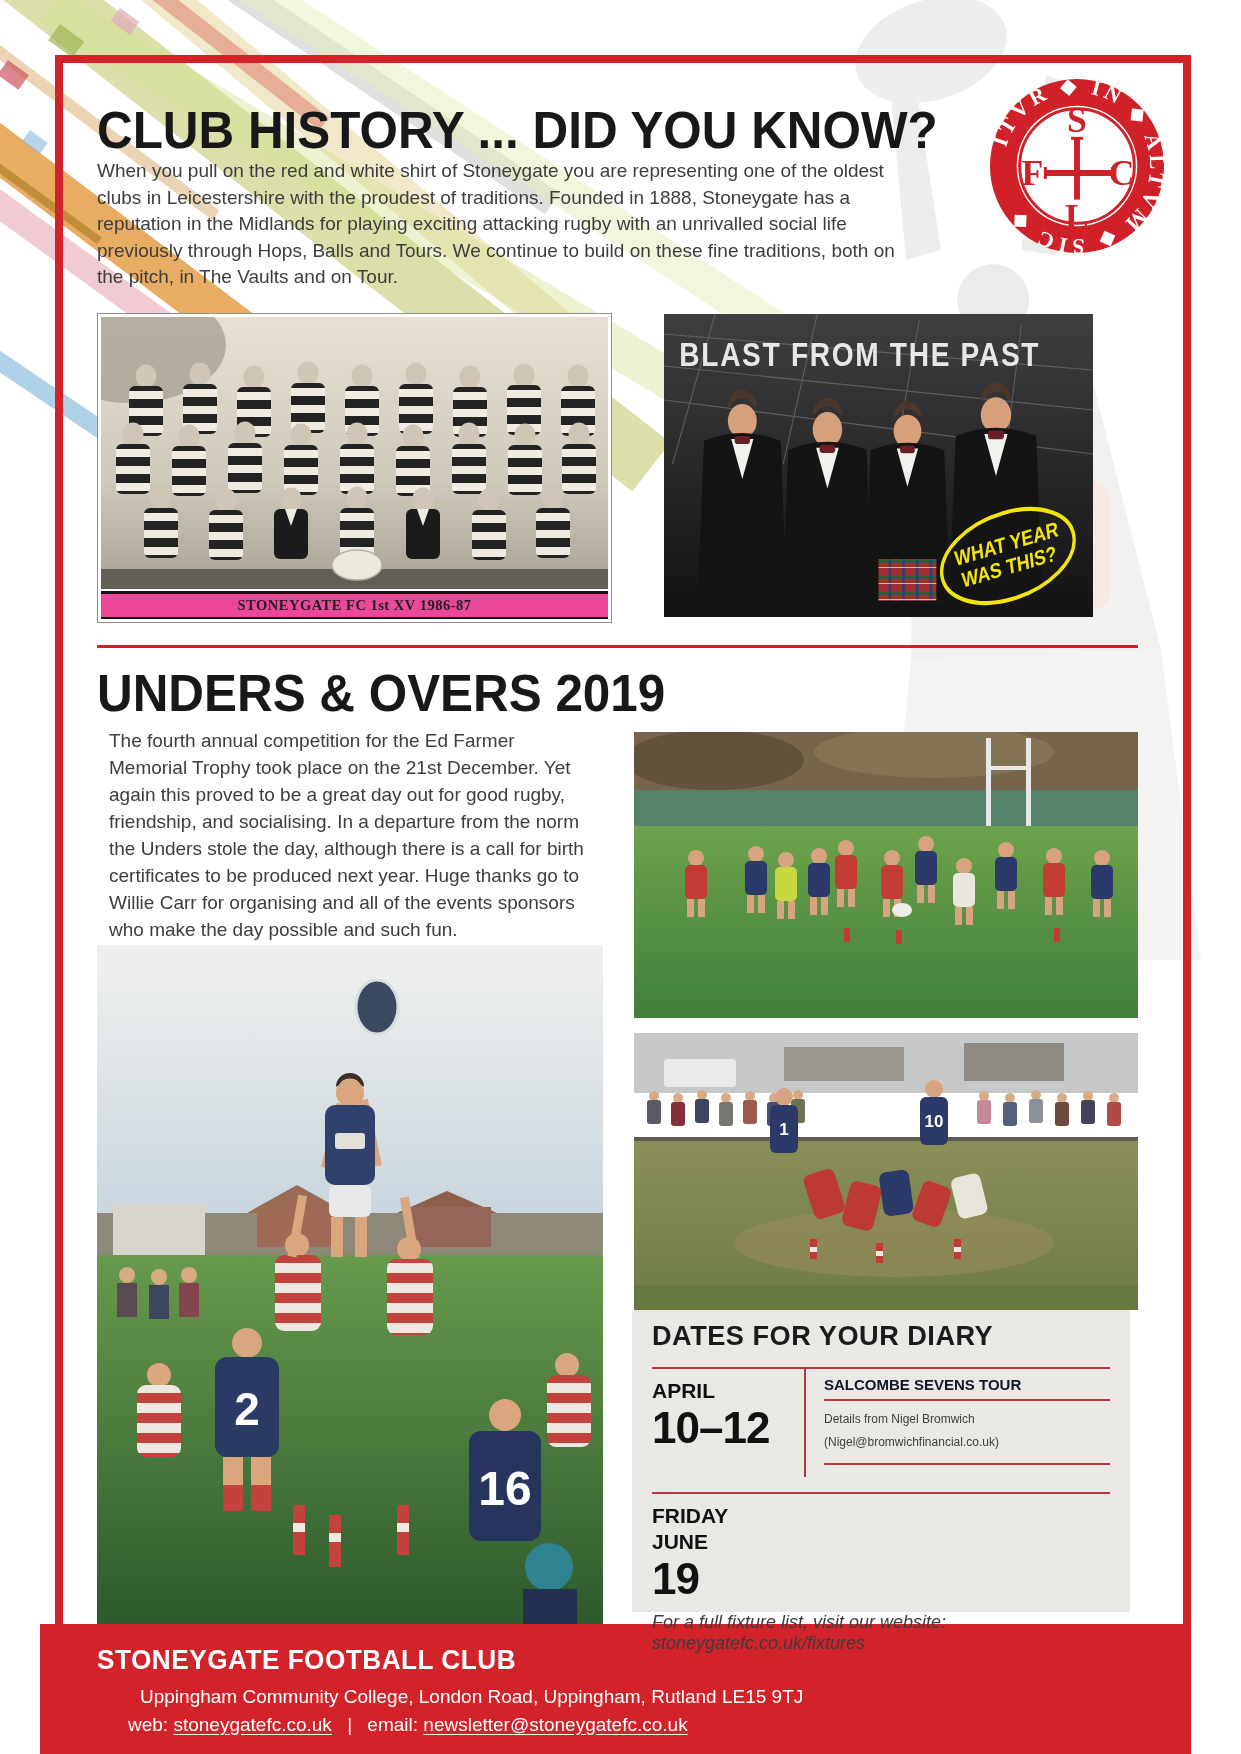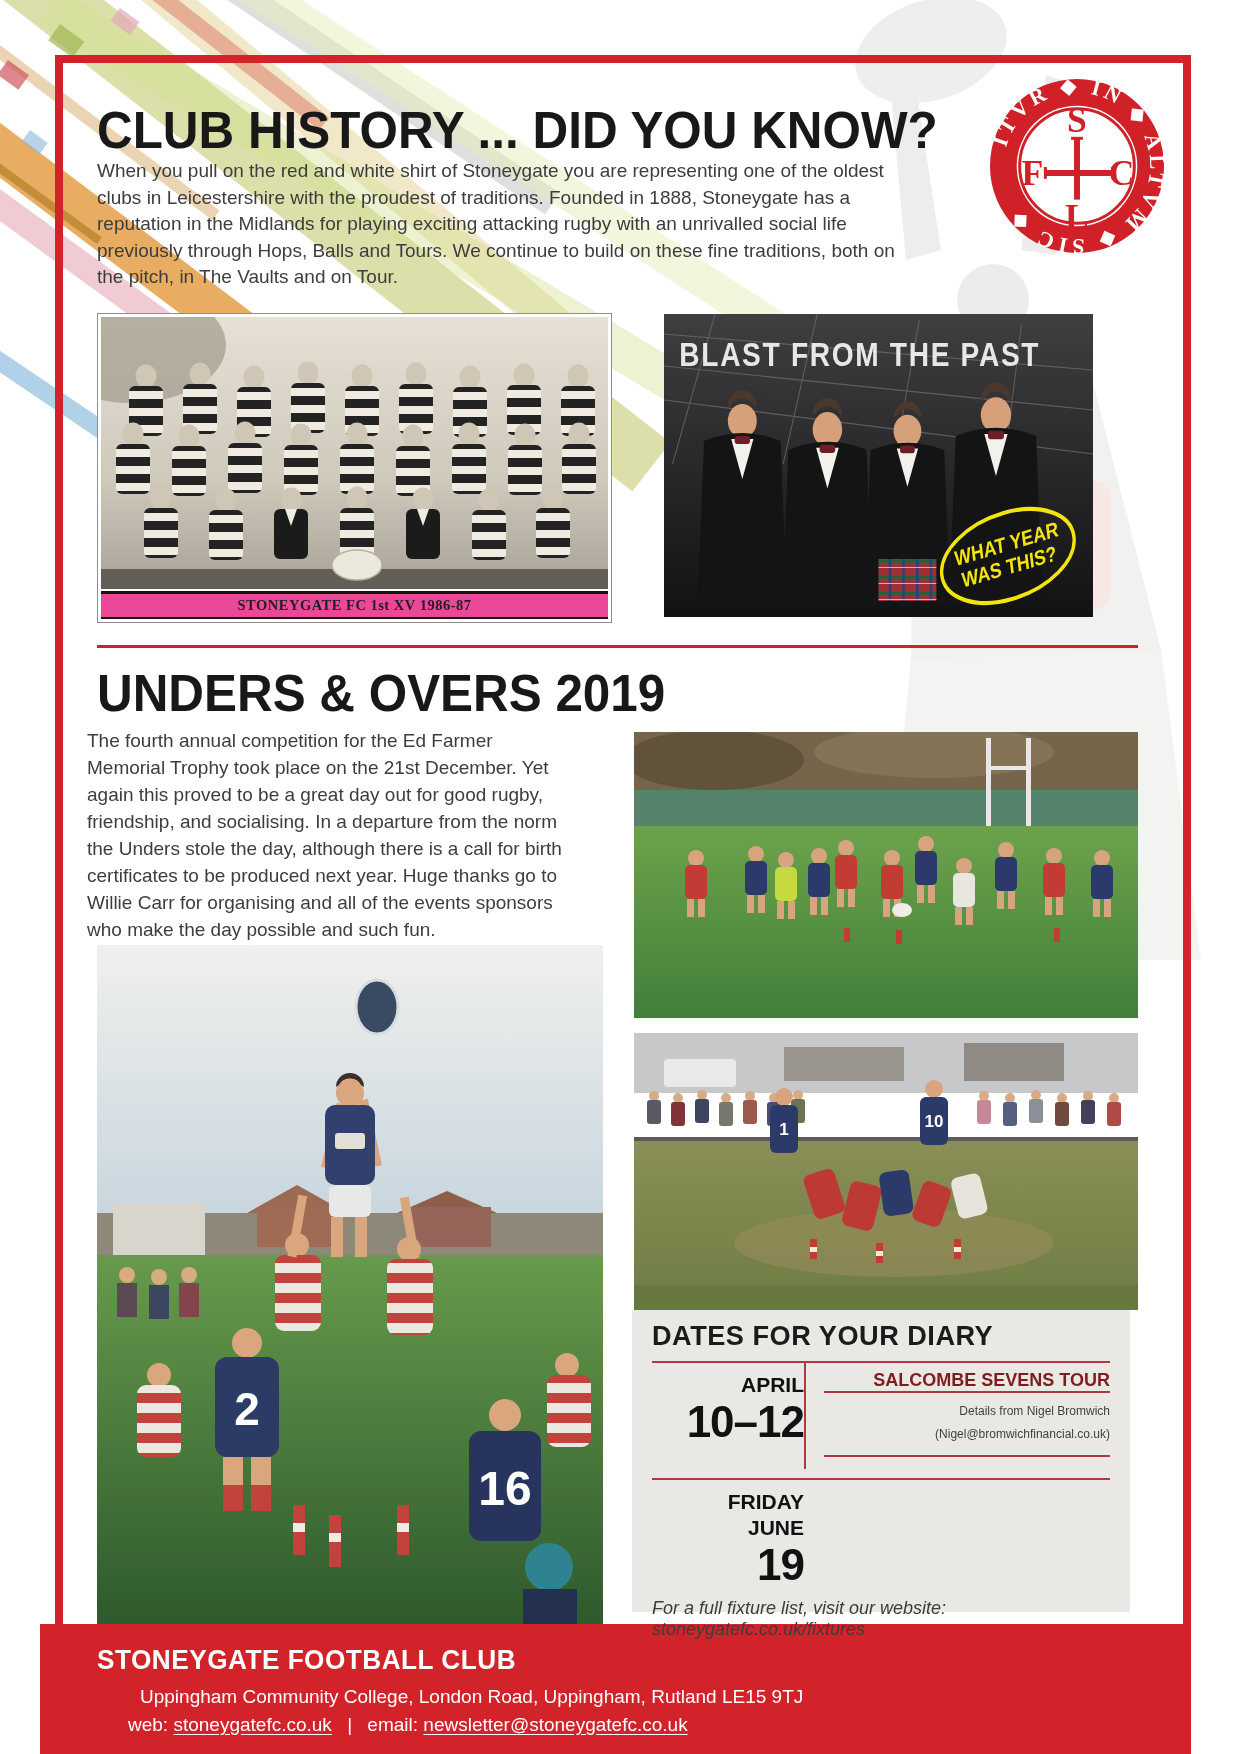--- a/index.html
+++ b/index.html
@@ -12,44 +12,44 @@
   
   .frame{position:absolute;left:55px;top:55px;width:1136px;height:1569px;
          box-sizing:border-box;border:8px solid #d2232a;border-bottom:none;z-index:4;pointer-events:none;}
   .footer-band{position:absolute;left:40px;top:1624px;width:1151px;height:130px;background:#d2232a;z-index:5;}
   .content{position:absolute;z-index:6;}
   .h1{left:97px;top:100px;width:1000px;font-size:52px;font-weight:900;color:#181818;
       letter-spacing:0px;transform:scaleX(.95);transform-origin:0 0;white-space:nowrap;z-index:8;}
   .h2{left:97px;top:663px;width:700px;font-size:52px;font-weight:900;color:#181818;
       transform:scaleX(.95);transform-origin:0 0;white-space:nowrap;}
   .intro{left:97px;top:158px;width:800px;font-size:19px;line-height:26.5px;color:#3d3d3d;}
-  .unders-body{left:87px;top:727px;width:500px;font-size:19px;line-height:27px;color:#3d3d3d;}
+  .unders-body{left:109px;top:727px;width:500px;font-size:19px;line-height:27px;color:#3d3d3d;}
   .logo{left:988px;top:77px;width:178px;height:178px;z-index:7;}
   .divider{left:97px;top:645px;width:1041px;height:3px;background:#c9242c;}
   .photo{box-sizing:border-box;}
   .team-photo{left:97px;top:313px;width:515px;background:#fff;border:1px solid #8f8f8f;padding:3px;}
   .team-photo svg{display:block;width:507px;height:272px;}
   .photo-caption{margin-top:2px;border-top:3px solid #141414;border-bottom:2px solid #141414;
       background:#ec4899;text-align:center;font-family:"Liberation Serif","DejaVu Serif",serif;
       font-weight:bold;font-size:14.5px;letter-spacing:.5px;color:#1f1f1f;padding:3px 0;}
   .blast-photo{left:664px;top:314px;width:429px;height:303px;}
   .photoA{left:634px;top:732px;width:504px;height:286px;}
   .photoB{left:634px;top:1033px;width:504px;height:277px;}
   .lineout{left:97px;top:945px;width:506px;height:679px;}
   .photo svg,.blast-photo svg,.photoA svg,.photoB svg,.lineout svg{display:block;width:100%;height:100%;}
   
   .diary{left:632px;top:1310px;width:498px;height:302px;background:#e9e8e5;box-sizing:border-box;padding:10px 20px 0 20px;}
   .diary-title{font-size:28px;font-weight:900;color:#1b1b1b;letter-spacing:.5px;transform:scaleX(.97);transform-origin:0 0;white-space:nowrap;}
-  .diary-row{display:flex;border-top:2px solid #b0383e;margin-top:9px;text-align:right;}
+  .diary-row{display:flex;border-top:2px solid #b0383e;margin-top:15px;}
   .diary-row:first-of-type{margin-top:9px;}
   .date-col{width:152px;flex:0 0 152px;padding-top:9px;}
   .date-word{font-size:21px;font-weight:900;color:#111;line-height:26px;}
   .date-big{font-size:44px;font-weight:900;color:#111;letter-spacing:-1px;line-height:48px;}
   .event-col{flex:1;border-left:2px solid #b0383e;padding:7px 0 0 18px;display:flex;flex-direction:column;}
-  .event-name{font-size:18px;font-weight:900;color:#7f1d1d;padding-bottom:0;border-bottom:2px solid #b0383e;}
+  .event-name{font-size:15px;font-weight:900;color:#0f172a;padding-bottom:6px;border-bottom:2px solid #b0383e;}
   .event-details{font-size:12px;line-height:23px;color:#3f3f3f;padding:7px 0 9px 0;border-bottom:2px solid #b0383e;margin-bottom:12px;}
   .diary-note{font-style:italic;font-size:18px;color:#3c3c3c;margin-top:9px;}
   
   .footer-text{left:97px;top:1645px;width:1000px;color:#fff;z-index:7;}
   .club-name{font-size:27px;font-weight:900;letter-spacing:.5px;color:#fff;transform:scaleX(.97);transform-origin:0 0;}
   .address{margin:10px 0 0 43px;font-size:19px;color:#fff;}
   .weblinks{margin:6px 0 0 31px;font-size:19px;color:#fff;}
   .flink{text-decoration:underline;text-underline-offset:3px;cursor:pointer;}
   .sep{margin:0 10px;}
 </style>

